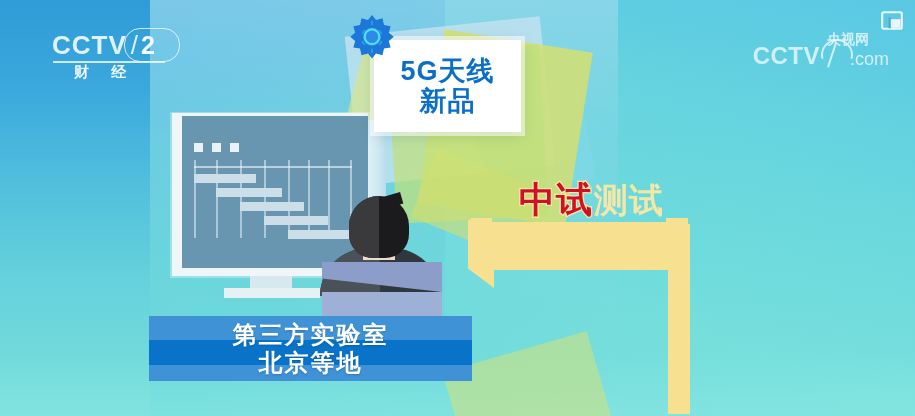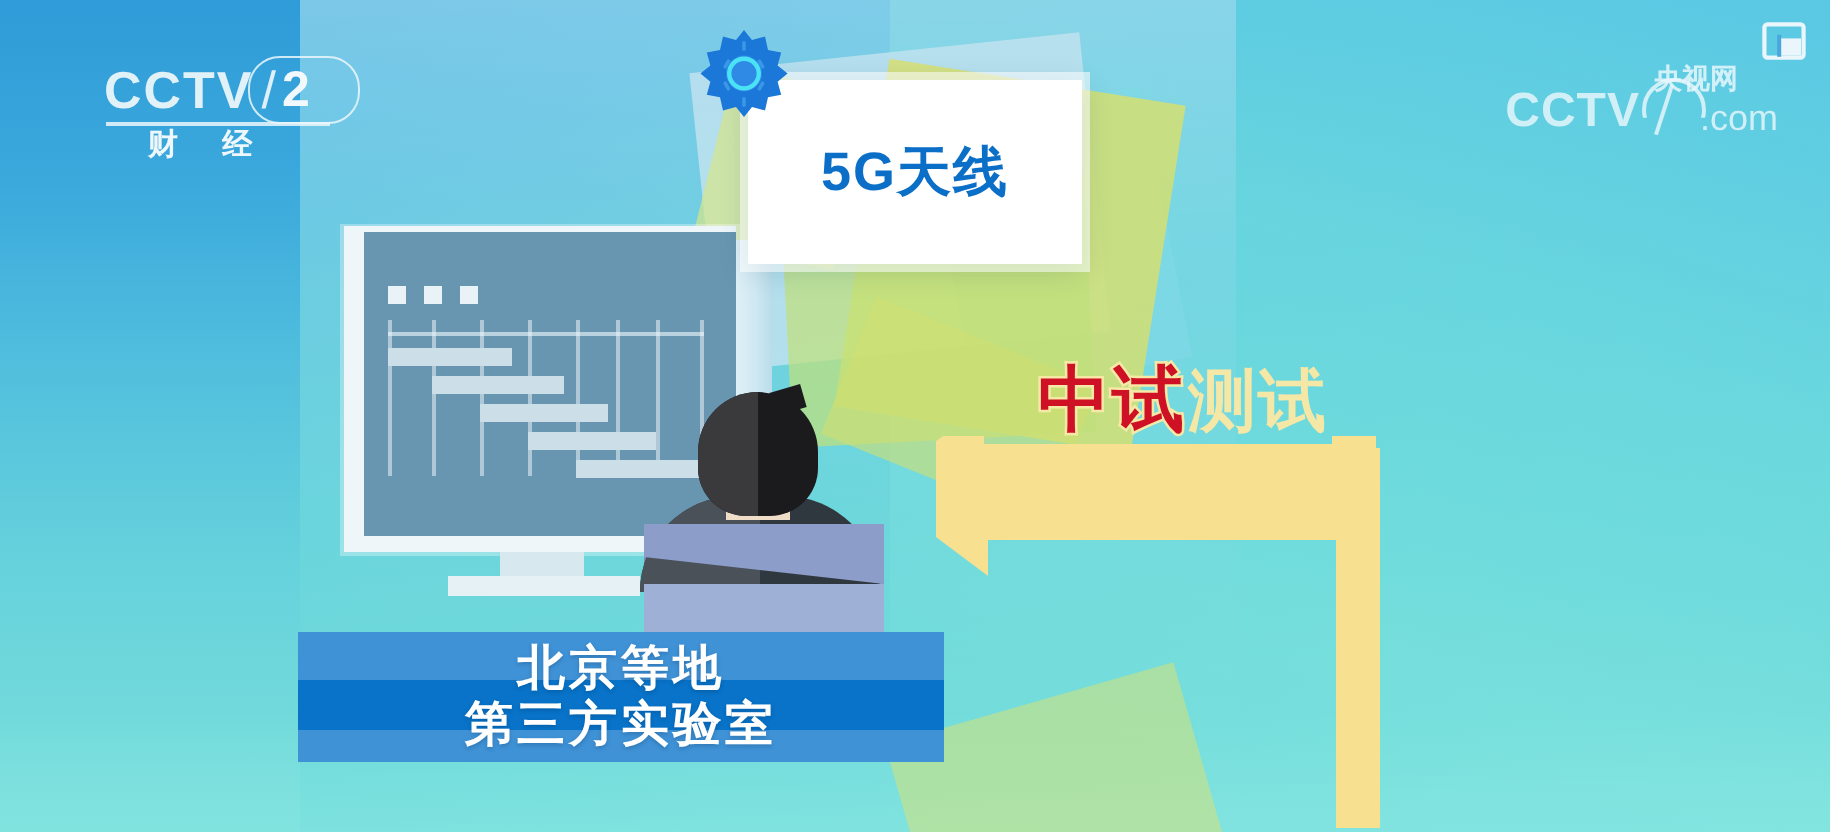--- a/index.html
+++ b/index.html
@@ -297,21 +297,21 @@
   }
   .desk-low {
     position: absolute;
     left: 322px; top: 292px; width: 120px; height: 28px;
     background: #9fb0d6;
   }
 
   
   .title-card {
     position: absolute;
-    left: 374px; top: 40px; width: 167px; height: 92px;
+    left: 374px; top: 40px; width: 147px; height: 92px;
     background: #ffffff;
     box-shadow: 0 0 0 4px rgba(255,255,255,.55), 0 3px 14px rgba(0,60,90,.18);
     display: flex; flex-direction: column;
     align-items: center; justify-content: center;
     gap: 1px;
   }
   .title-line {
     font-size: 27px;
     font-weight: 700;
     color: #0b6fc8;
@@ -437,20 +437,21 @@
   <div class="p-shoulders-lit"></div>
   <div class="p-neck"></div>
   <div class="p-head"></div>
   <div class="p-head-lit"></div>
   <div class="p-hair-tuft"></div>
   <div class="desk-top"></div>
   <div class="desk-low"></div>
 
   <div class="title-card">
     <div class="title-line">5G天线</div>
+    <div class="title-line">新品</div>
   </div>
 
   <svg class="gear" viewBox="0 0 48 48">
     <g fill="#1b77d8">
       <path d="M24 3 L28 8 L34.5 6.3 L36 13 L42.6 14.2 L40.8 20.7 L45.8 24.8 L40.8 28.9
                L42.6 35.4 L36 36.6 L34.5 43.2 L28 41.5 L24 46.5 L20 41.5 L13.5 43.2
                L12 36.6 L5.4 35.4 L7.2 28.9 L2.2 24.8 L7.2 20.7 L5.4 14.2 L12 13
                L13.5 6.3 L20 8 Z"></path>
     </g>
     <circle cx="24" cy="24.8" r="9" fill="#2f8ae6"></circle>
@@ -463,22 +464,22 @@
       <rect x="23.1" y="8.5" width="1.8" height="5" rx=".9"></rect>
       <rect x="23.1" y="36.5" width="1.8" height="5" rx=".9"></rect>
     </g>
   </svg>
 
   <div class="banner">
     <div class="band-top"></div>
     <div class="band-mid"></div>
     <div class="band-bot"></div>
     <div class="banner-text">
+      <div class="banner-line">第三方实验室</div>
       <div class="banner-line">北京等地</div>
-      <div class="banner-line">第三方实验室</div>
     </div>
   </div>
 
   <svg class="arrow-svg" viewBox="0 0 250 200">
     <path d="M248 198 L248 0 L226 0 L226 176 L52 176 L52 158 L4 191 L52 224 L52 206 L248 206 Z" fill="#f7e08f" transform="translate(-28,-172) scale(1,1)"></path>
     <path d="M222 196 L222 6 L200 6 L200 22 L26 22 L26 4 L-18 37 L26 70 L26 52 L200 52 L200 196 Z" fill="#f7e08f"></path>
   </svg>
 
   <div class="caption">
     <span class="cap-red">中试</span>

